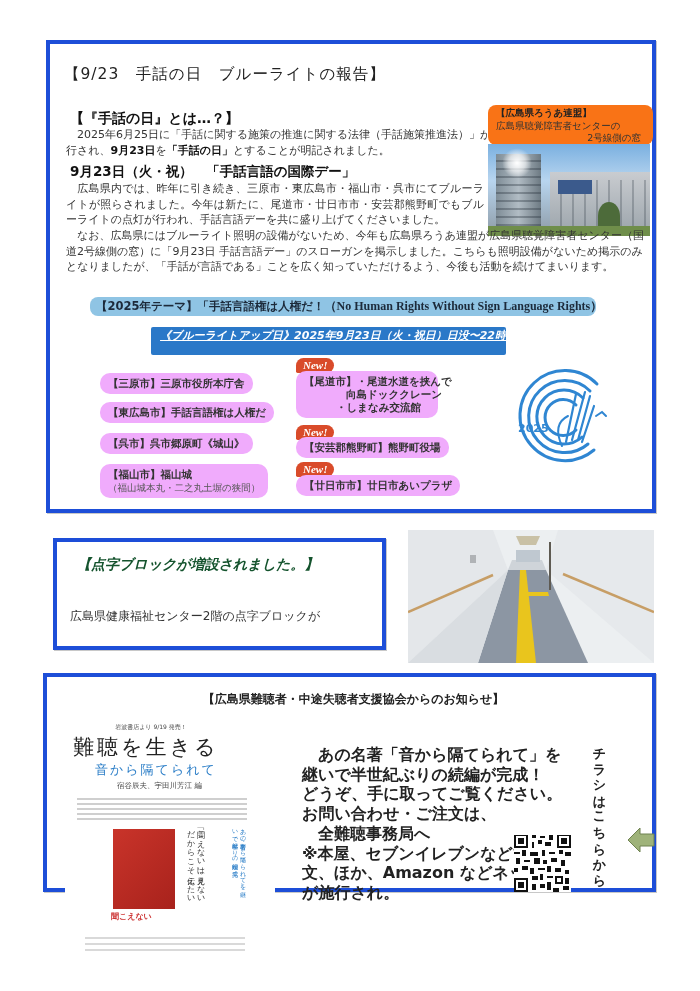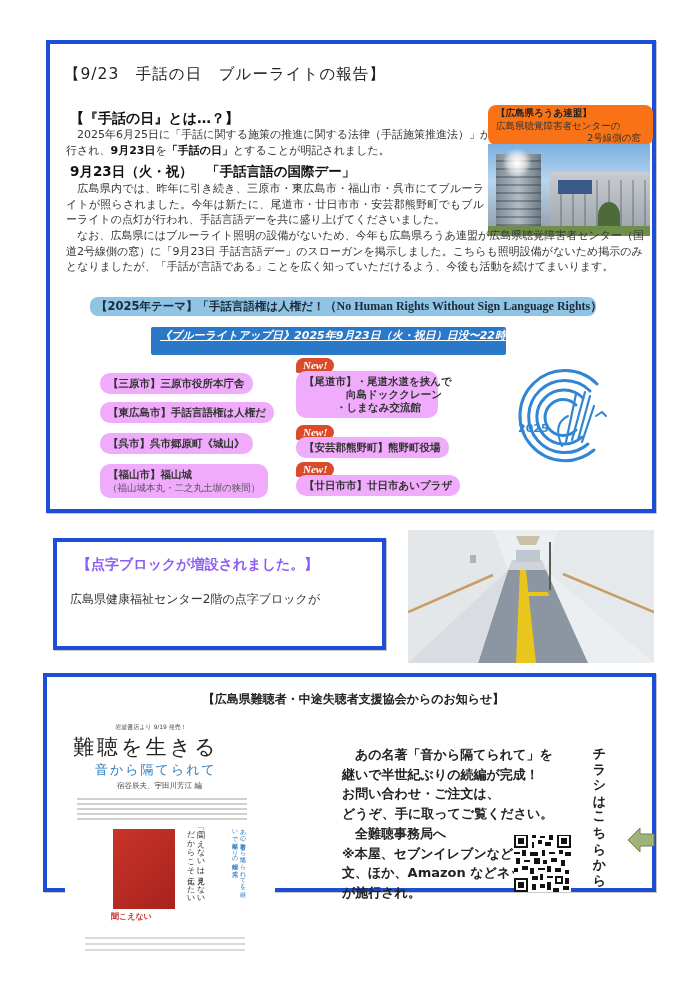--- a/index.html
+++ b/index.html
@@ -36,41 +36,41 @@
   .theme-banner .tb-en { font-family: "Liberation Serif", serif; font-size: 12px; }
   .lightup-banner { left: 101px; top: 283px; width: 355px; height: 28px; background: #2a78c8; border-radius: 2px; color: #ffffff; font-size: 11px; font-weight: bold; font-style: italic; line-height: 18px; text-align: right; text-decoration: underline; white-space: nowrap; }
 
   .loc-pill { position: absolute; background: #f0abfc; border-radius: 10px; font-size: 10.5px; font-weight: bold; color: #333; padding: 4px 8px; white-space: nowrap; line-height: 13px; }
   .loc-pill .sub { display:block; font-weight: normal; font-size: 9.5px; color: #555; }
   .new-badge { position: absolute; background: #d94b2a; color: #fff; font-family: "Liberation Serif", serif; font-style: italic; font-weight: bold; font-size: 11px; padding: 1px 7px; border-radius: 9px 9px 9px 2px; line-height: 13px; }
 
   .isl-logo { left: 432px; top: 320px; width: 150px; height: 130px; }
   .isl-text { left: 427px; top: 413px; font-size: 11px; font-weight: bold; color: #2f86d2; line-height: 14px; white-space: nowrap; letter-spacing: .2px; }
 
-  .braille-title { left: 20px; top: 14px; font-size: 14px; font-weight: bold; color: #8b5cf6; white-space: nowrap; }
-  .braille-text { left: 7px; top: 47px; font-size: 12px; line-height: 20px; color: #333; white-space: nowrap; }
+  .braille-title { left: 20px; top: 14px; font-size: 14px; font-weight: bold; color: #14532d; white-space: nowrap; font-style: italic; }
+  .braille-text { left: 7px; top: 64px; font-size: 12px; line-height: 20px; color: #333; white-space: nowrap; }
 
   .corridor { left: 408px; top: 530px; width: 246px; height: 133px; overflow: hidden; background: #e8ebee; }
 
   .notice-title { left: 0; top: 14px; width: 613px; text-align: center; font-size: 12px; font-weight: bold; color: #222; padding-left: 110px; }
   .book-cover { left: 18px; top: 44px; width: 210px; height: 232px; background: #fff; }
   .bc-release { position:absolute; left:0; top:2px; width: 172px; text-align:center; font-size: 6px; color:#444; }
   .bc-title { position:absolute; left:8px; top:12px; font-family: "DejaVu Serif", serif; font-size: 21px; color:#222; letter-spacing: 3px; white-space: nowrap; }
   .bc-subtitle { position:absolute; left:30px; top:40px; font-size: 13px; font-weight: normal; color:#2d7fc8; letter-spacing: 2px; white-space: nowrap; }
   .bc-editors { position:absolute; left:52px; top:60px; font-family: "DejaVu Serif", serif; font-size: 7.5px; color:#444; white-space: nowrap; }
   .bc-lines { position:absolute; left:12px; top:74px; width: 170px; }
   .bc-lines div { height: 2px; background:#cfcfcf; margin: 3px 0; }
   .bc-red { position:absolute; left:48px; top:108px; width: 62px; height: 80px; background: linear-gradient(135deg,#c9342a,#a8221c); }
   .bc-red-caption { position:absolute; left:46px; top:190px; font-size: 8px; color:#c33; font-weight:bold; white-space: nowrap; }
   .bc-vertical { position:absolute; left:120px; top:104px; writing-mode: vertical-rl; font-size: 8px; color:#333; line-height: 10px; height: 90px; }
   .bc-vertical-blue { position:absolute; left:166px; top:104px; writing-mode: vertical-rl; font-size: 6px; color:#2d7fc8; line-height: 8px; height: 62px; }
   .bc-foot { position:absolute; left:20px; top:212px; width: 160px; }
   .bc-foot div { height: 2px; background:#d9d9d9; margin: 4px 0; }
 
-  .notice-text { left: 255px; top: 68px; width: 220px; font-size: 13px; line-height: 19.7px; color: #222; font-weight: bold; margin-left: 40px; }
+  .notice-text { left: 255px; top: 68px; width: 220px; font-size: 16px; line-height: 19.7px; color: #222; font-weight: bold; }
   .notice-text span { display:block; white-space: nowrap; }
   .flyer-label { left: 543px; top: 62px; writing-mode: vertical-rl; font-size: 13px; font-weight: bold; color: #222; letter-spacing: 1px; }
   .qr { left: 467px; top: 155px; width: 57px; height: 62px; }
   .arrow-icon { left: 580px; top: 150px; width: 28px; height: 26px; }
 </style>
 </head>
 <body>
 
 <div id="box-top" class="box">
   <div class="abs main-title">【9/23　手話の日　ブルーライトの報告】</div>
@@ -184,22 +184,22 @@
     <div class="bc-foot">
         <div></div>
         <div></div>
         <div></div>
       </div>
   </div>
 
   <div class="abs notice-text">
     <span>　あの名著「音から隔てられて」を</span>
     <span>継いで半世紀ぶりの続編が完成！</span>
+    <span>どうぞ、手に取ってご覧ください。</span>
     <span>お問い合わせ・ご注文は、</span>
-    <span>どうぞ、手に取ってご覧ください。</span>
     <span>　全難聴事務局へ</span>
     <span>※本屋、セブンイレブンなどで注</span>
     <span>文、ほか、Amazon などネットで</span>
     <span>が施行され。</span>
   </div>
 
   <div class="abs flyer-label">チラシはこちらから</div>
 
   <svg class="abs qr" viewBox="0 0 29 29" shape-rendering="crispEdges">
     <rect width="29" height="29" fill="#fff"></rect>

